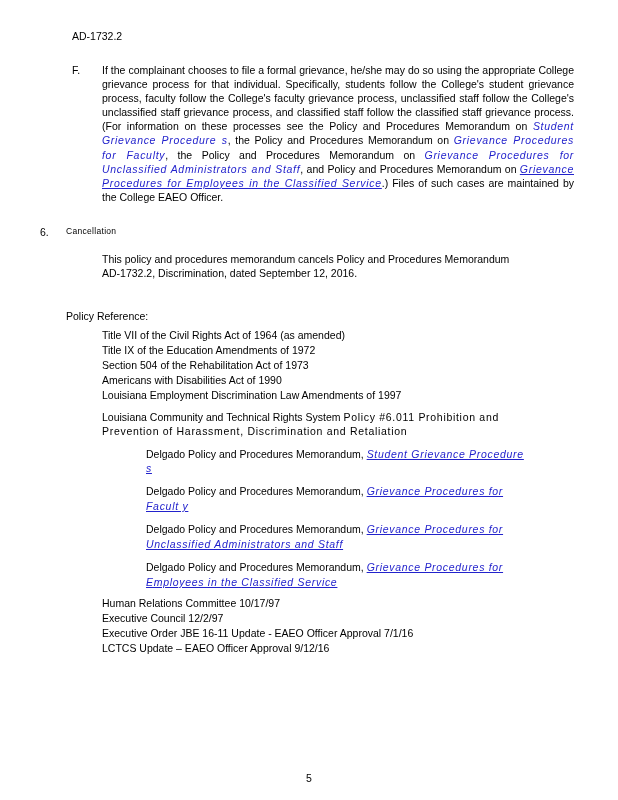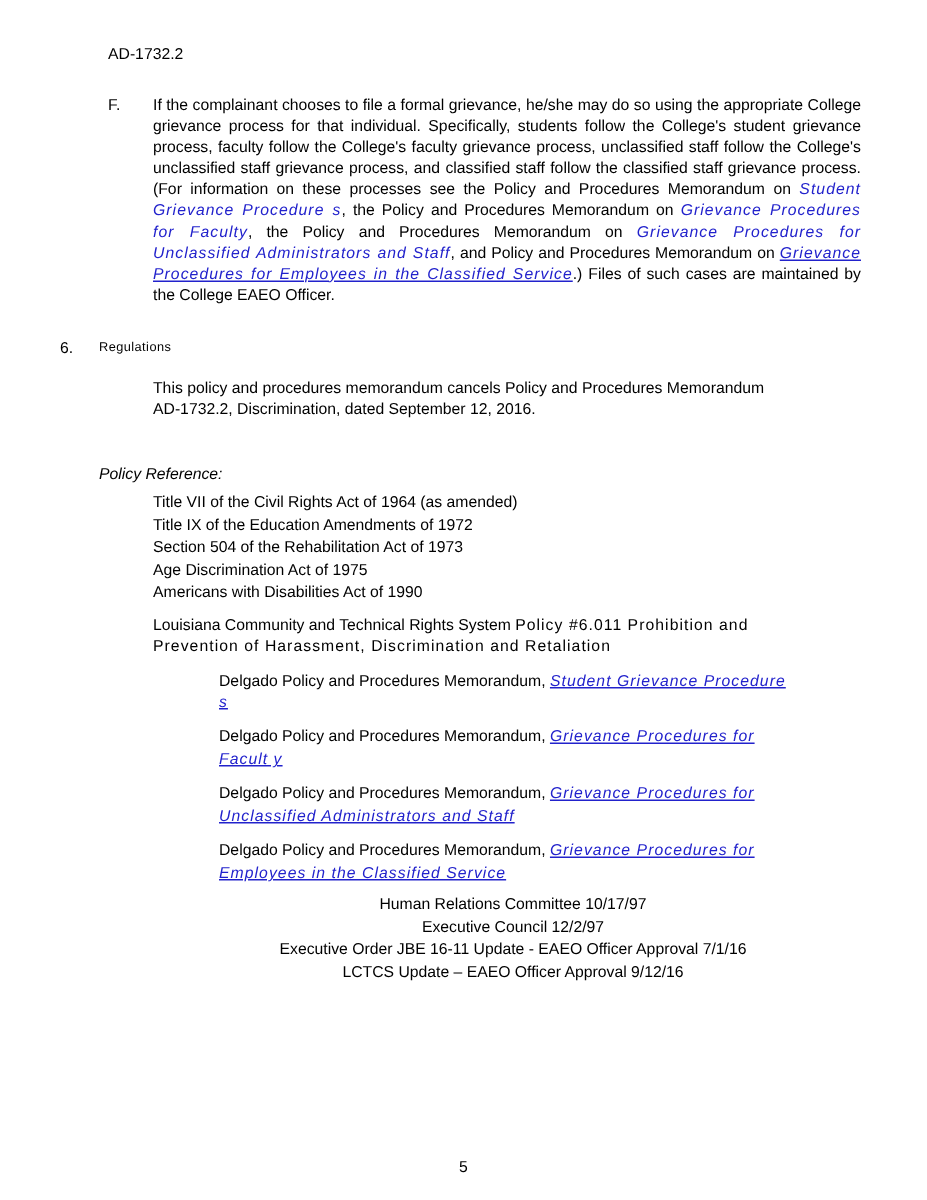--- a/index.html
+++ b/index.html
@@ -103,21 +103,20 @@
     font-size: 10.5px;
     line-height: 1.34;
     width: 420px;
   }
 
   
   .sect-head {
     margin-top: 30px;
     margin-left: 30px;
     font-size: 10.5px;
-    font-style: italic;
   }
   .ref-list {
     margin-top: 6px;
     margin-left: 66px;
     font-size: 10.5px;
     line-height: 1.42;
     width: 430px;
   }
   .ref-list .item { white-space: nowrap; }
   .ref-para {
@@ -126,21 +125,20 @@
   }
   .hang {
     margin-top: 8px;
     padding-left: 44px;
   }
   .review-list {
     margin-top: 6px;
     margin-left: 66px;
     font-size: 10.5px;
     line-height: 1.42;
-    text-align: center;
   }
   .page-num {
     position: absolute;
     bottom: 16px;
     left: 0;
     width: 618px;
     text-align: center;
     font-size: 10.5px;
   }
 </style>
@@ -155,33 +153,33 @@
 
   <div class="para-block">
     <div class="para-label">F.</div>
     <div class="para-body">
       <span>If the complainant chooses to file a formal grievance, he/she may do so using the appropriate College grievance process for that individual. Specifically, students follow the College's student grievance process, faculty follow the College's faculty grievance process, unclassified staff follow the College's unclassified staff grievance process, and classified staff follow the classified staff grievance process. (For information on these processes see the Policy and Procedures Memorandum on </span><span class="blue-ital sp">Student Grievance Procedure s</span><span>, the Policy and Procedures Memorandum on </span><span class="blue-ital sp">Grievance Procedures for Faculty</span><span>, the Policy and Procedures Memorandum on </span><span class="blue-ital sp">Grievance Procedures for Unclassified Administrators and Staff</span><span>, and Policy and Procedures Memorandum on </span><span class="blue-ital-u sp">Grievance Procedures for Employees in the Classified Service</span><span>.) Files of such cases are maintained by the College EAEO Officer.</span>
     </div>
   </div>
 
   <div class="numbered">
     <div class="num-label">6.</div>
-    <div class="num-title">Regulations</div>
+    <div class="num-title">Cancellation</div>
   </div>
   <div class="body-indent">
     <span>This policy and procedures memorandum cancels Policy and Procedures Memorandum AD-1732.2, </span><span class="ital">Discrimination,</span><span> dated September 12, 2016.</span>
   </div>
 
   <div class="sect-head">Policy Reference:</div>
   <div class="ref-list">
     <div class="item">Title VII of the Civil Rights Act of 1964 (as amended)</div>
     <div class="item">Title IX of the Education Amendments of 1972</div>
     <div class="item">Section 504 of the Rehabilitation Act of 1973</div>
-    <div class="item">Age Discrimination Act of 1975</div>
     <div class="item">Americans with Disabilities Act of 1990</div>
+    <div class="item">Louisiana Employment Discrimination Law Amendments of 1997</div>
 
     <div class="ref-para">
       <span>Louisiana Community and Technical Rights System </span><span class="ital sp">Policy #6.011 Prohibition and Prevention of Harassment, Discrimination and Retaliation</span>
     </div>
 
     <div class="hang">
       <span>Delgado Policy and Procedures Memorandum, </span><span class="blue-ital-u sp">Student Grievance Procedure s</span>
     </div>
 
     <div class="hang">

